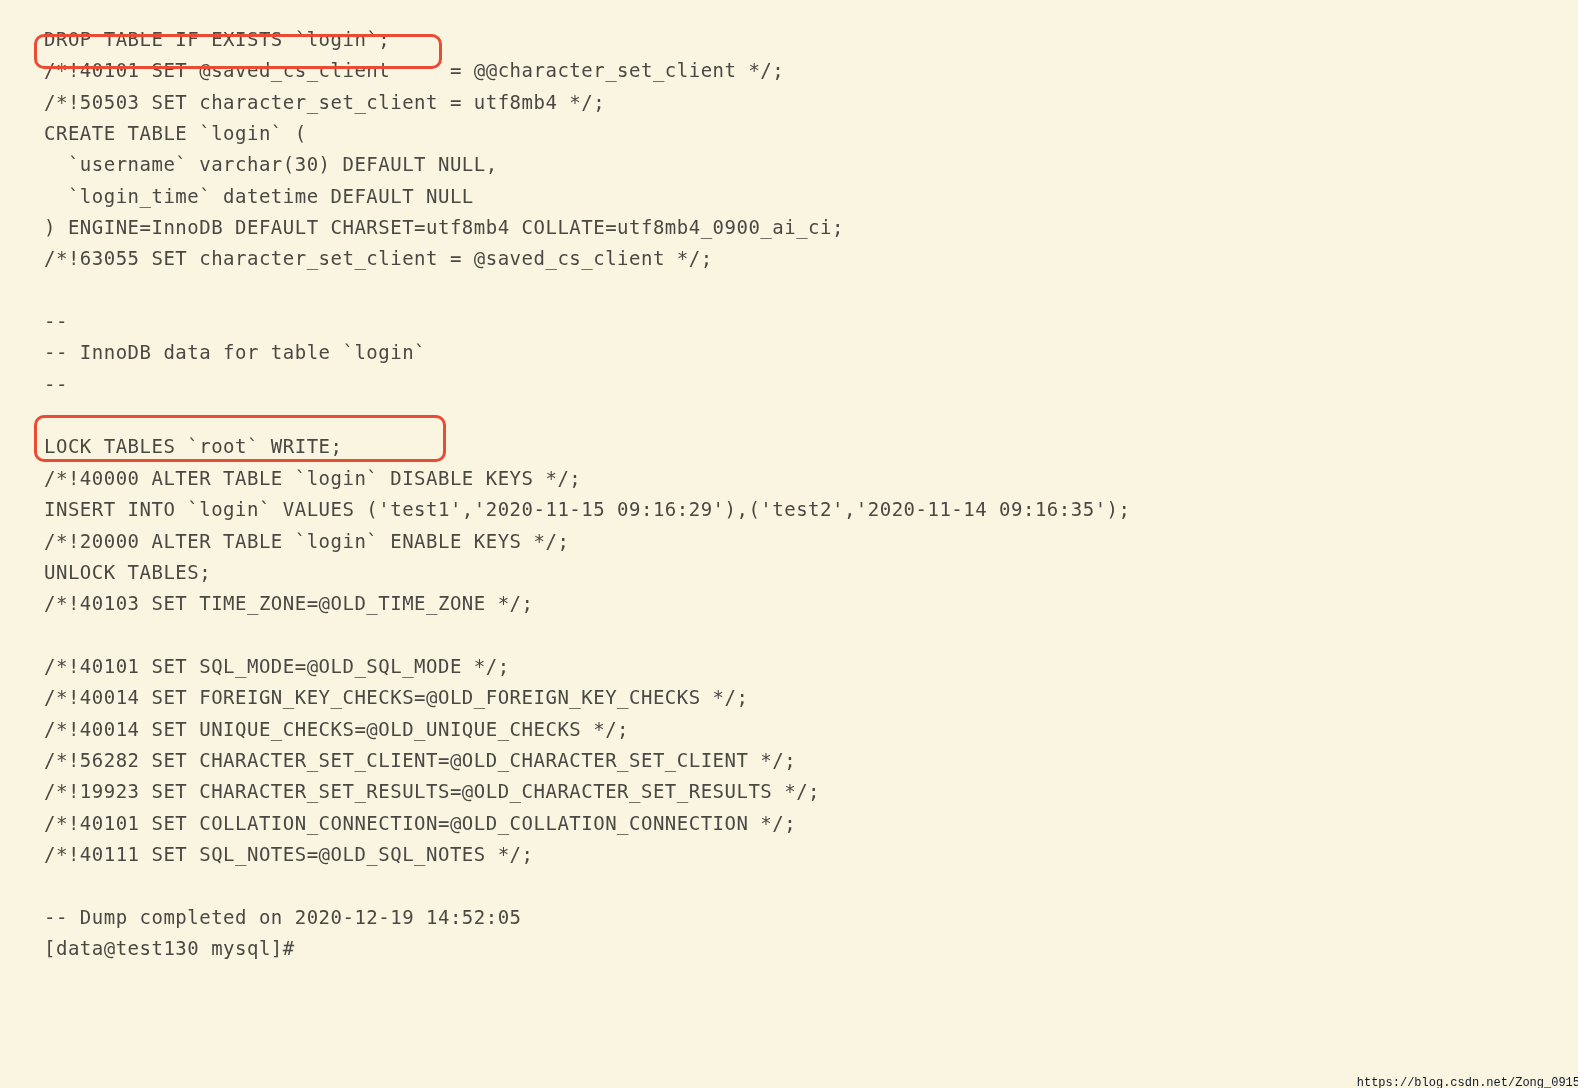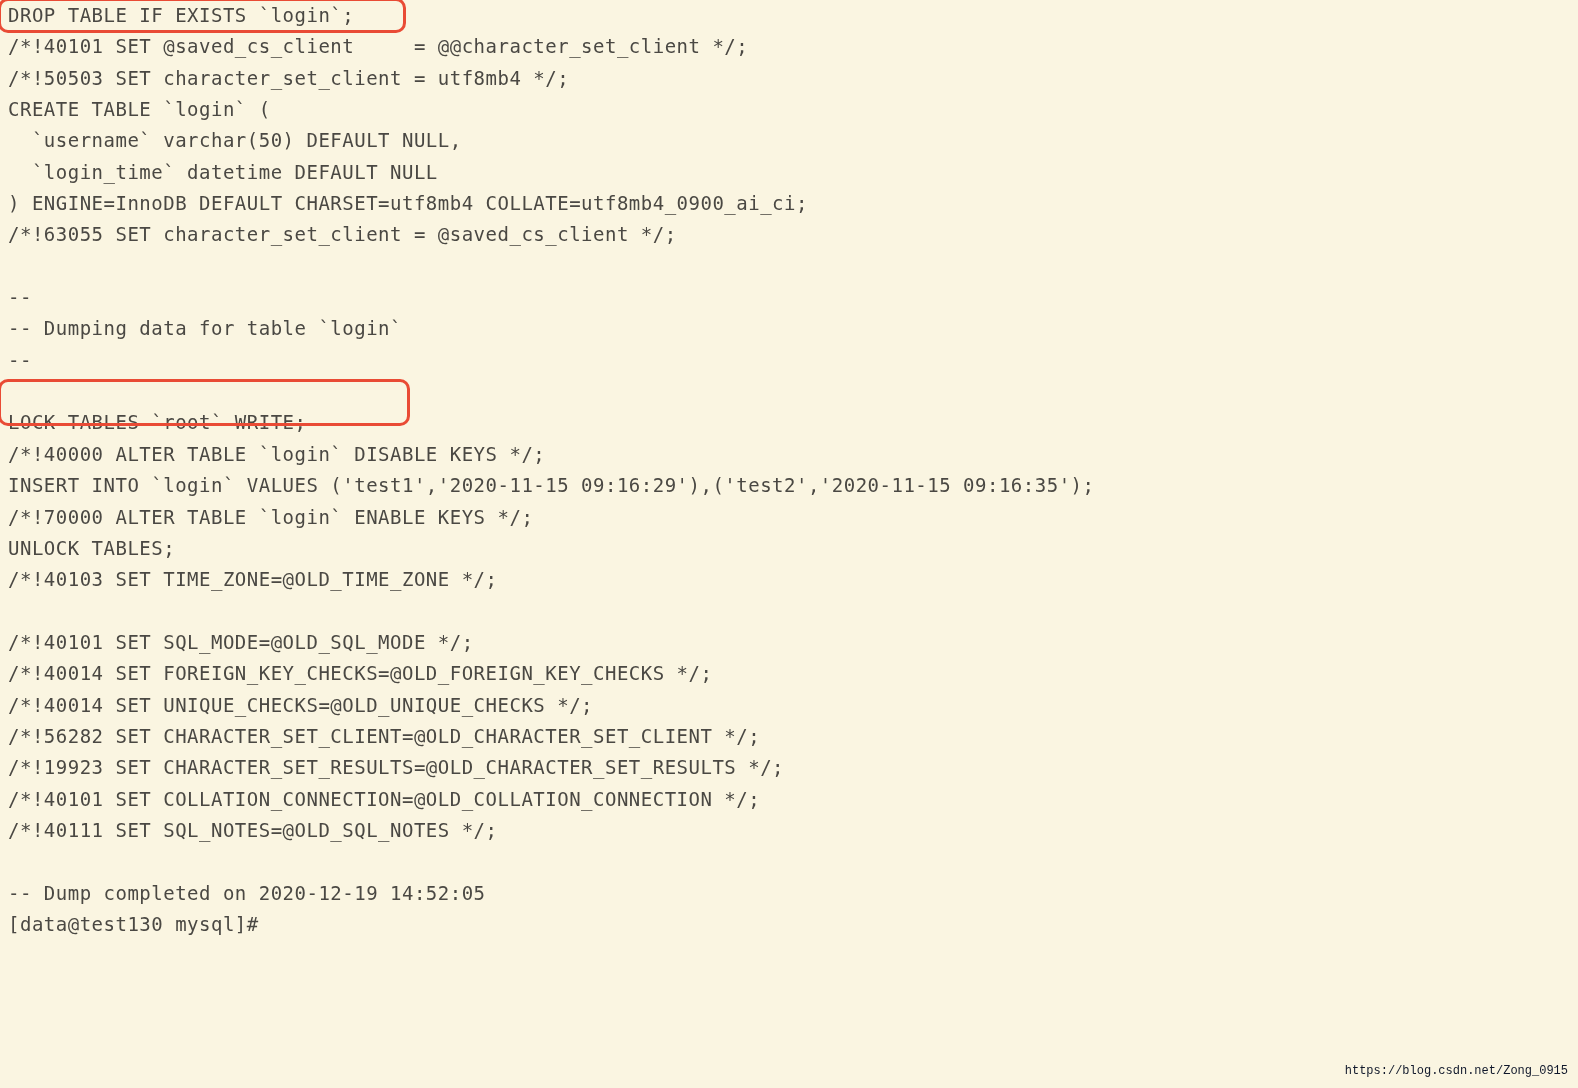--- a/index.html
+++ b/index.html
@@ -1,15 +1,15 @@
 <!DOCTYPE html>
 <html><head>
 <meta charset="utf-8">
 <style>
-  * { margin: 0; padding: 0; box-sizing: border-box; }
+  * { margin: 12px; padding: 0; box-sizing: border-box; }
   body {
     background: #faf5e1;
     font-family: "Monaco", "Menlo", "Consolas", monospace;
     font-size: 19px;
     line-height: 1.65;
     color: #4a4843;
     padding: 0 0 0 8px;
     width: 1578px;
     height: 1088px;
     overflow: hidden;
@@ -39,33 +39,33 @@
     letter-spacing: 0;
   }
 </style>
 </head>
 <body>
 
 <pre><span>DROP TABLE IF EXISTS `login`;</span>
 <span>/*!40101 SET @saved_cs_client     = @@character_set_client */;</span>
 <span>/*!50503 SET character_set_client = utf8mb4 */;</span>
 <span>CREATE TABLE `login` (</span>
-<span>  `username` varchar(50) DEFAULT NULL,</span>
+<span>  `username` varchar(30) DEFAULT NULL,</span>
 <span>  `login_time` datetime DEFAULT NULL</span>
 <span>) ENGINE=InnoDB DEFAULT CHARSET=utf8mb4 COLLATE=utf8mb4_0900_ai_ci;</span>
 <span>/*!63055 SET character_set_client = @saved_cs_client */;</span>
 <span></span>
 <span>--</span>
-<span>-- Dumping data for table `login`</span>
+<span>-- InnoDB data for table `login`</span>
 <span>--</span>
 <span></span>
 <span>LOCK TABLES `root` WRITE;</span>
 <span>/*!40000 ALTER TABLE `login` DISABLE KEYS */;</span>
-<span>INSERT INTO `login` VALUES ('test1','2020-11-15 09:16:29'),('test2','2020-11-15 09:16:35');</span>
-<span>/*!70000 ALTER TABLE `login` ENABLE KEYS */;</span>
+<span>INSERT INTO `login` VALUES ('test1','2020-11-15 09:16:29'),('test2','2020-11-14 09:16:35');</span>
+<span>/*!20000 ALTER TABLE `login` ENABLE KEYS */;</span>
 <span>UNLOCK TABLES;</span>
 <span>/*!40103 SET TIME_ZONE=@OLD_TIME_ZONE */;</span>
 <span></span>
 <span>/*!40101 SET SQL_MODE=@OLD_SQL_MODE */;</span>
 <span>/*!40014 SET FOREIGN_KEY_CHECKS=@OLD_FOREIGN_KEY_CHECKS */;</span>
 <span>/*!40014 SET UNIQUE_CHECKS=@OLD_UNIQUE_CHECKS */;</span>
 <span>/*!56282 SET CHARACTER_SET_CLIENT=@OLD_CHARACTER_SET_CLIENT */;</span>
 <span>/*!19923 SET CHARACTER_SET_RESULTS=@OLD_CHARACTER_SET_RESULTS */;</span>
 <span>/*!40101 SET COLLATION_CONNECTION=@OLD_COLLATION_CONNECTION */;</span>
 <span>/*!40111 SET SQL_NOTES=@OLD_SQL_NOTES */;</span>

